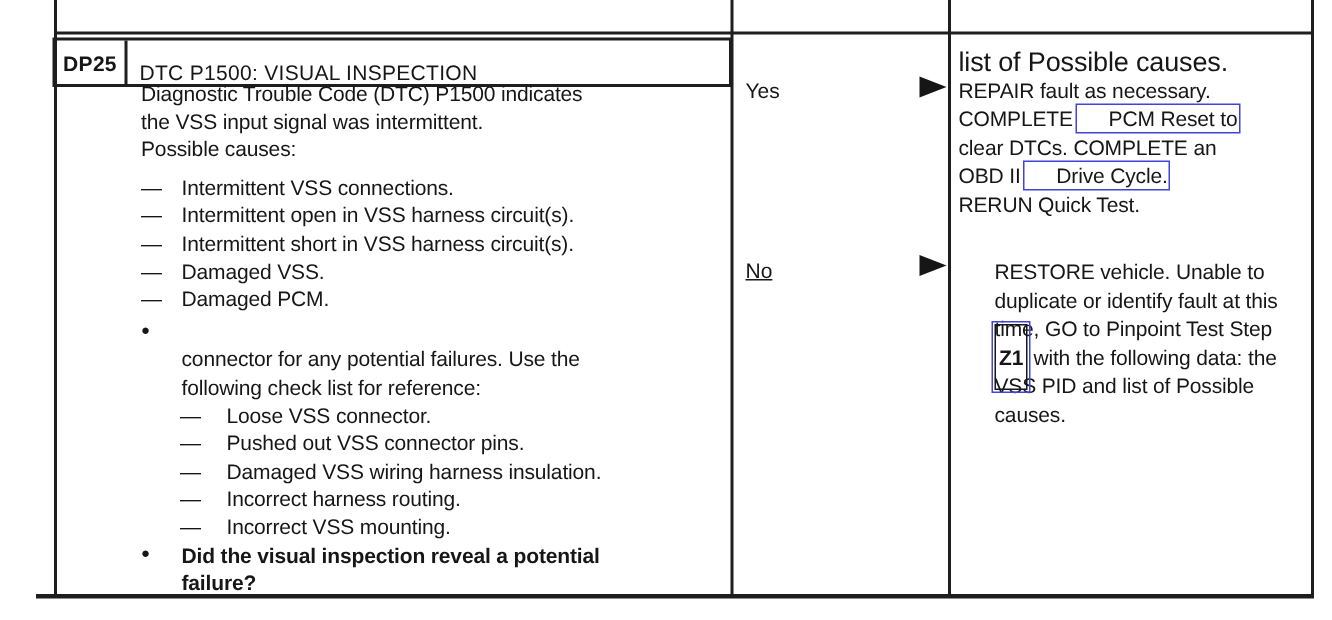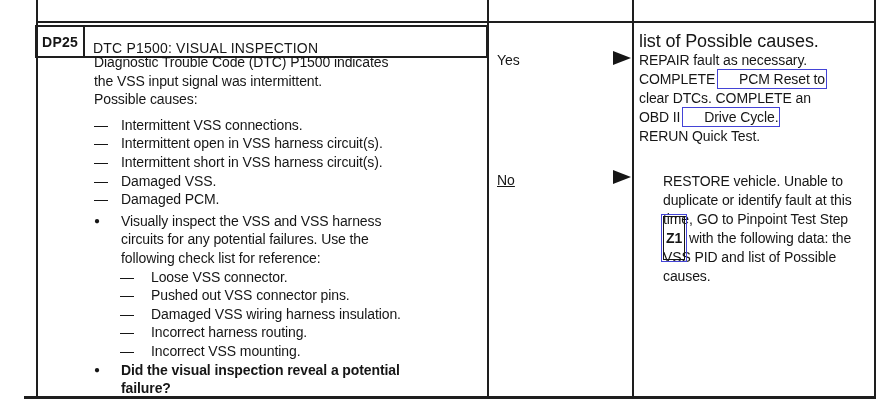--- a/index.html
+++ b/index.html
@@ -121,23 +121,22 @@
       <span class="marker">—</span>
       <span>Damaged VSS.</span>
     </div>
     <div class="li">
       <span class="marker">—</span>
       <span>Damaged PCM.</span>
     </div>
 
     <div class="li inspect-gap">
       <span class="marker dot">●</span>
-      <span>Visually inspect the VSS and VSS harness</span>
     </div>
-    <div class="cont">circuits for any potential failures. Use the</div>
+    <div class="cont">connector for any potential failures. Use the</div>
     <div class="cont">following check list for reference:</div>
 
     <div class="li inner">
       <span class="marker">—</span>
       <span>Loose VSS connector.</span>
     </div>
     <div class="li inner">
       <span class="marker">—</span>
       <span>Pushed out VSS connector pins.</span>
     </div>

